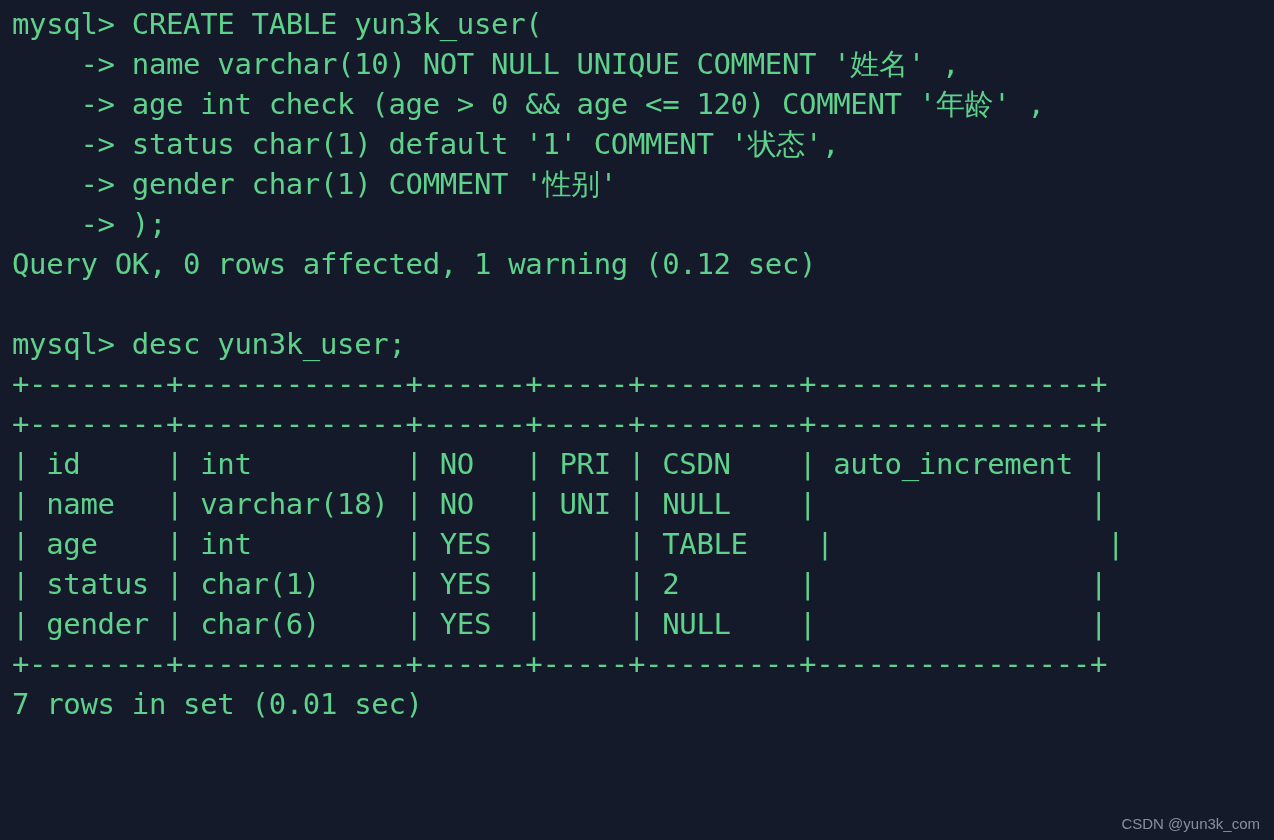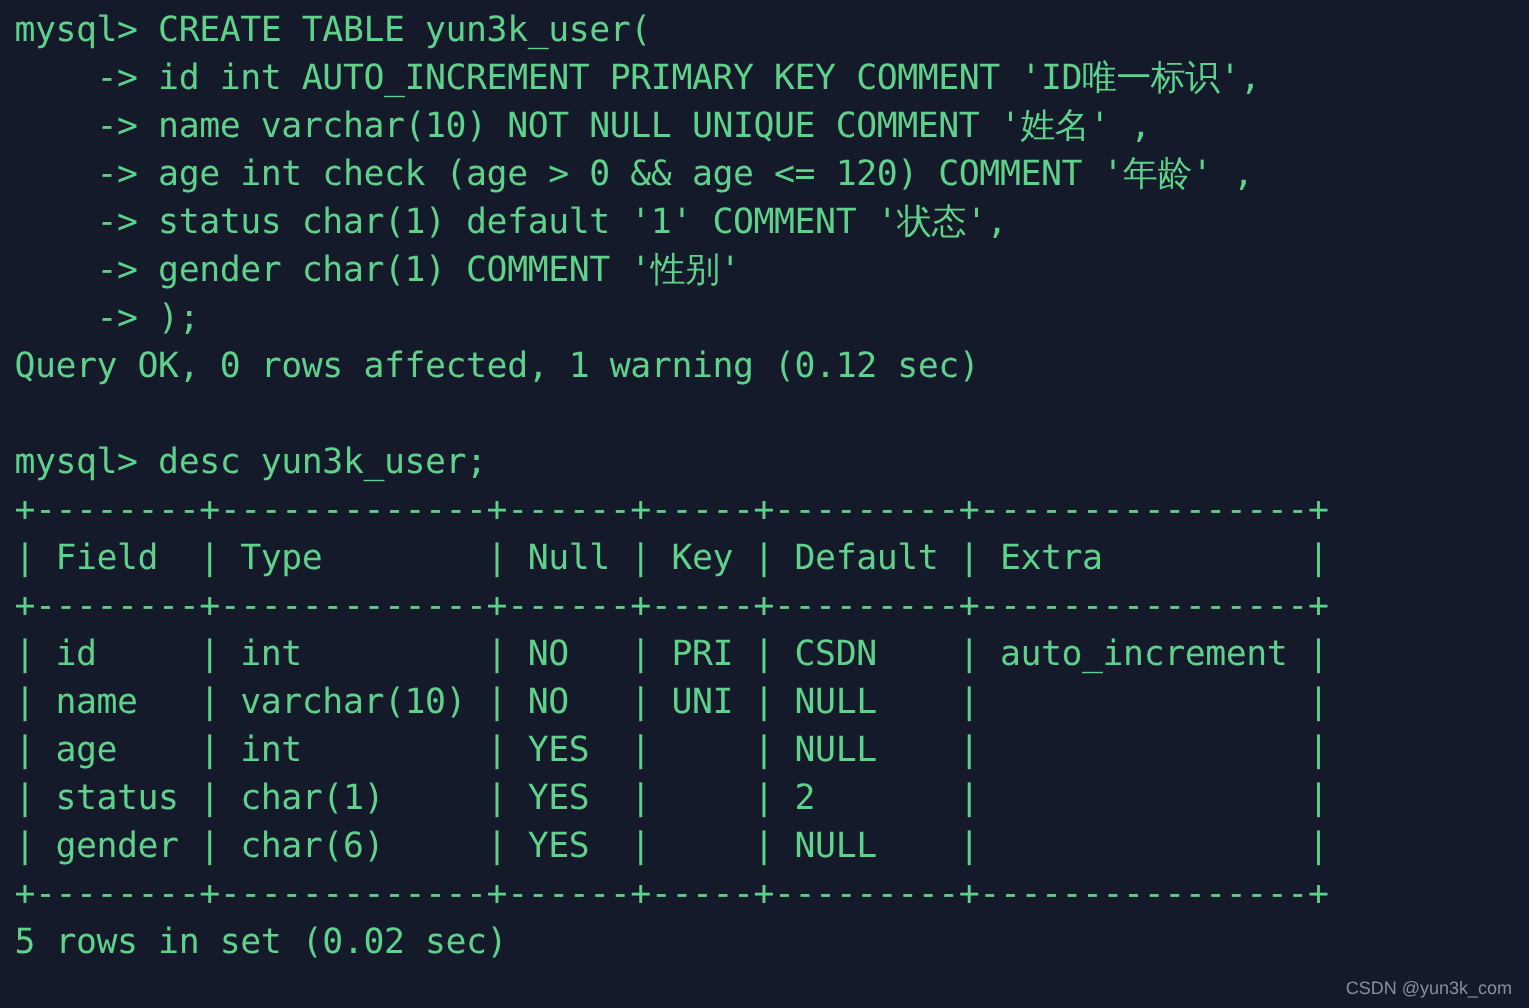--- a/index.html
+++ b/index.html
@@ -44,34 +44,32 @@
     opacity: 0.85;
     white-space: pre;
   }
 </style>
 </head>
 <body>
 
 <div id="terminal">
 
   <div class="line">mysql&gt; CREATE TABLE yun3k_user(</div>
-  <div class="line">    -&gt; id int AUTO_INCREMENT PRIMARY KEY COMMENT 'ID唯一标识',</div>
   <div class="line">    -&gt; name varchar(10) NOT NULL UNIQUE COMMENT '姓名' ,</div>
   <div class="line">    -&gt; age int check (age &gt; 0 &amp;&amp; age &lt;= 120) COMMENT '年龄' ,</div>
   <div class="line">    -&gt; status char(1) default '1' COMMENT '状态',</div>
   <div class="line">    -&gt; gender char(1) COMMENT '性别'</div>
   <div class="line">    -&gt; );</div>
   <div class="line">Query OK, 0 rows affected, 1 warning (0.12 sec)</div>
   <div class="line blank"></div>
   <div class="line">mysql&gt; desc yun3k_user;</div>
   <div class="line">+--------+-------------+------+-----+---------+----------------+</div>
-  <div class="line">| Field  | Type        | Null | Key | Default | Extra          |</div>
   <div class="line">+--------+-------------+------+-----+---------+----------------+</div>
   <div class="line">| id     | int         | NO   | PRI | CSDN    | auto_increment |</div>
-  <div class="line">| name   | varchar(10) | NO   | UNI | NULL    |                |</div>
-  <div class="line">| age    | int         | YES  |     | NULL    |                |</div>
+  <div class="line">| name   | varchar(18) | NO   | UNI | NULL    |                |</div>
+  <div class="line">| age    | int         | YES  |     | TABLE    |                |</div>
   <div class="line">| status | char(1)     | YES  |     | 2       |                |</div>
   <div class="line">| gender | char(6)     | YES  |     | NULL    |                |</div>
   <div class="line">+--------+-------------+------+-----+---------+----------------+</div>
-  <div class="line">5 rows in set (0.02 sec)</div>
+  <div class="line">7 rows in set (0.01 sec)</div>
 
   <div id="watermark">CSDN @yun3k_com</div>
 </div>
 
 </body></html>

